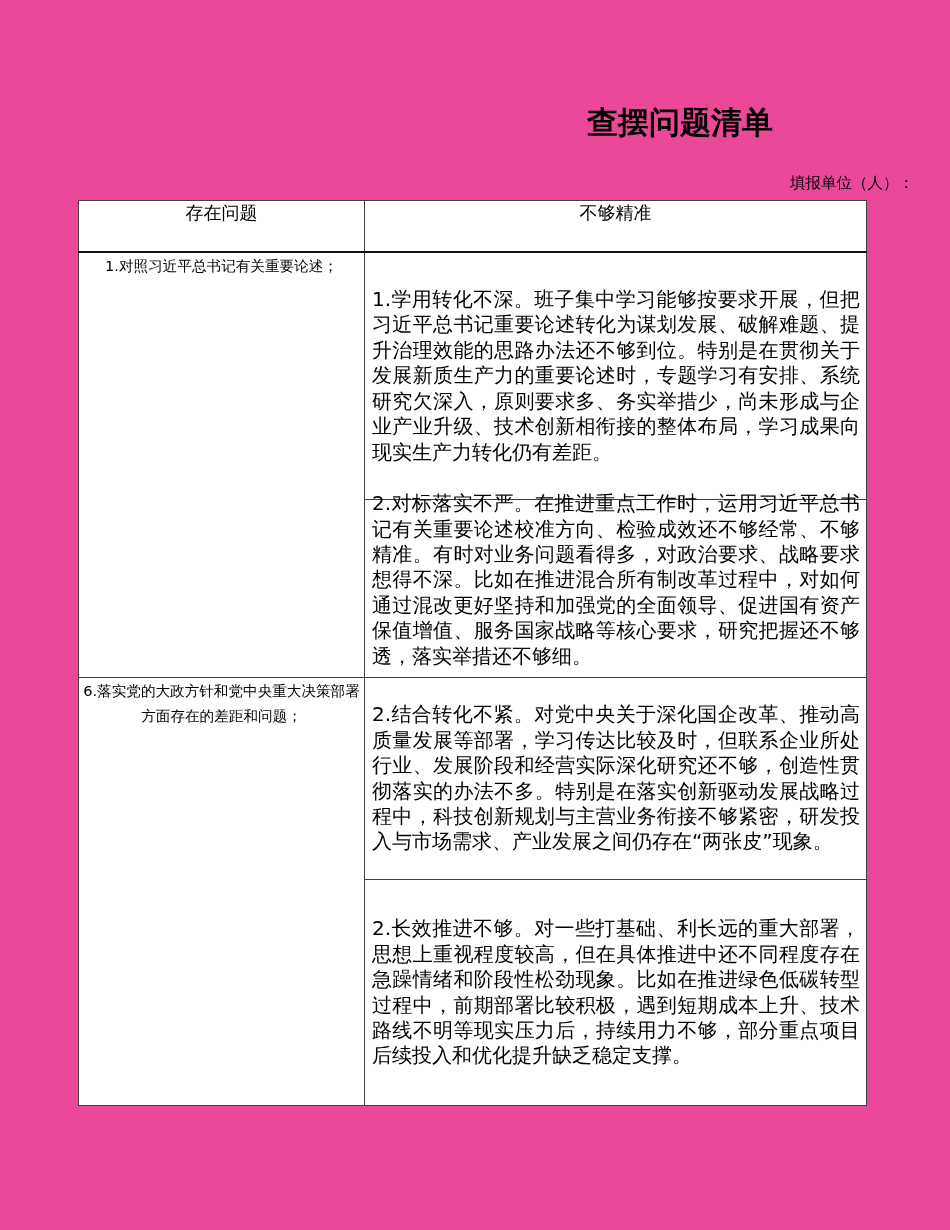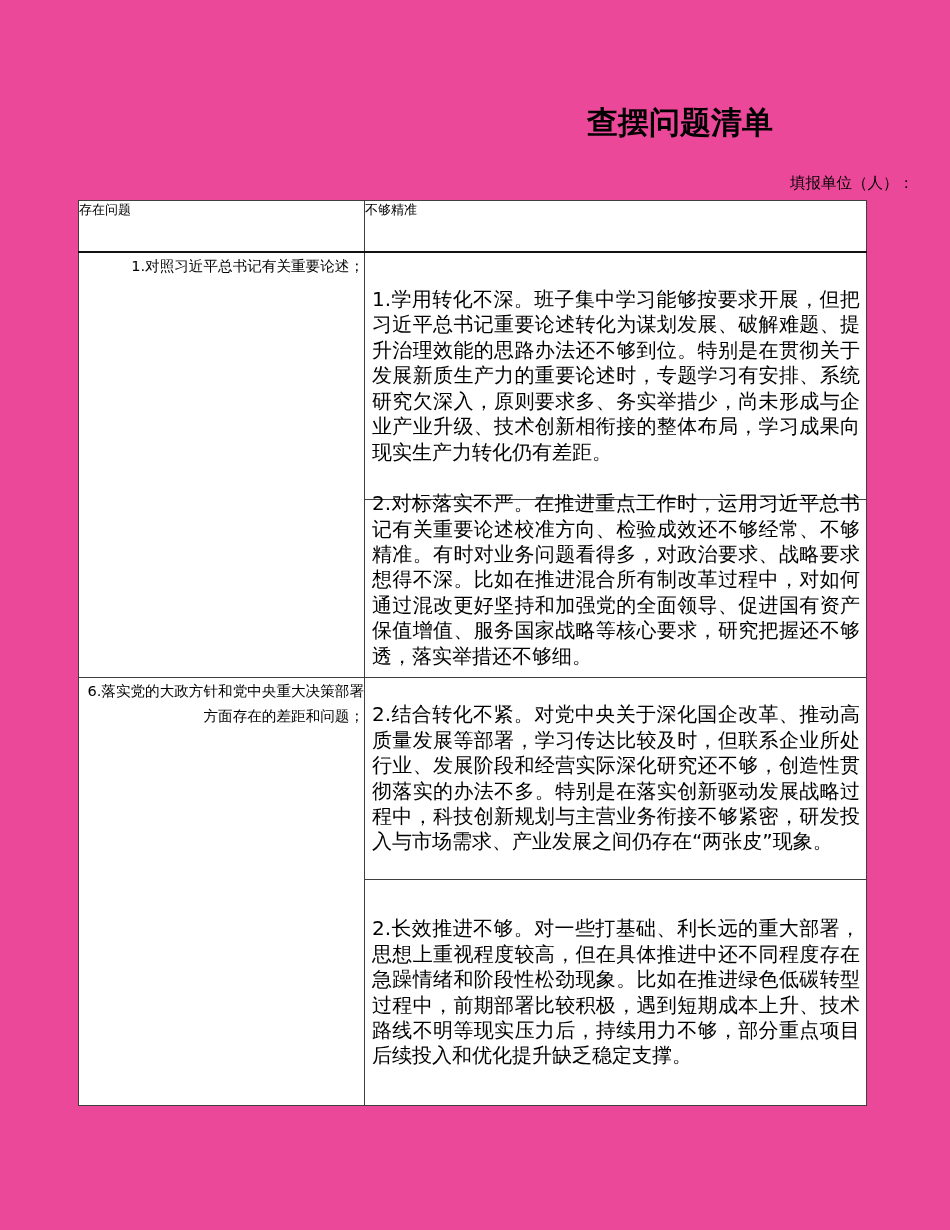--- a/index.html
+++ b/index.html
@@ -65,38 +65,39 @@
     padding: 0;
     vertical-align: top;
     background: #ffffff;
   }
   .col-left  { width: 286px; }
   .col-right { width: 502px; }
 
   
   .hdr-cell {
     height: 50px;
+    text-align: center;
     vertical-align: middle;
-    font-size: 13px;
+    font-size: 18px;
     border-bottom-color: #111111 !important;
     border-bottom-width: 2px !important;
     margin-top: 44px;
   }
 
   
   .label-cell {
     vertical-align: middle;
     text-align: center;
     padding: 4px 12px;
   }
   .label-text {
     display: block;
     font-size: 14.6px;
     line-height: 25px;
-    text-align: right;
+    text-align: center;
     word-break: break-all;
   }
 
   
   .body-cell {
     padding: 0;
     vertical-align: top;
   }
   .sub-block {
     box-sizing: border-box;

